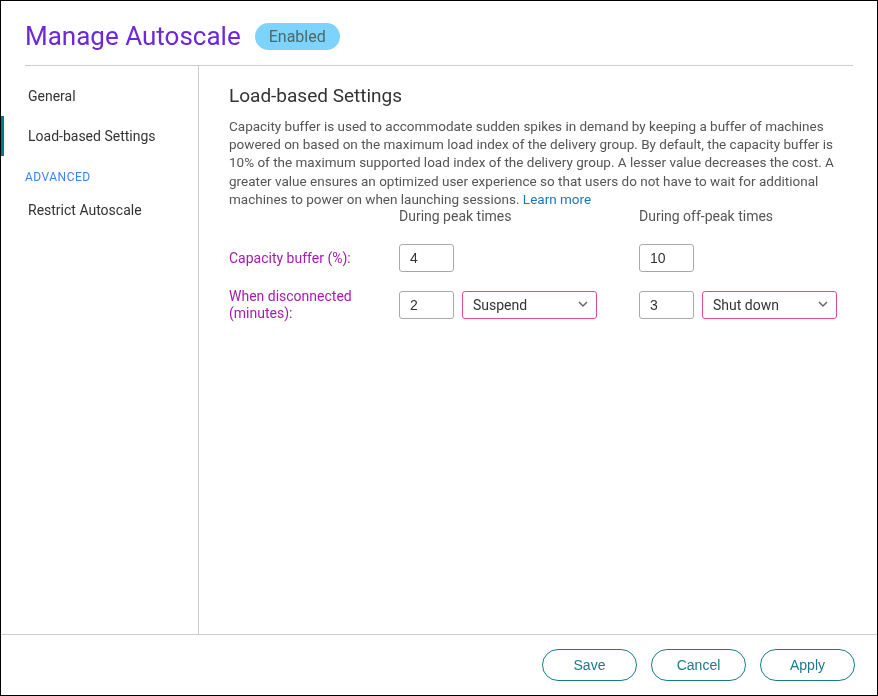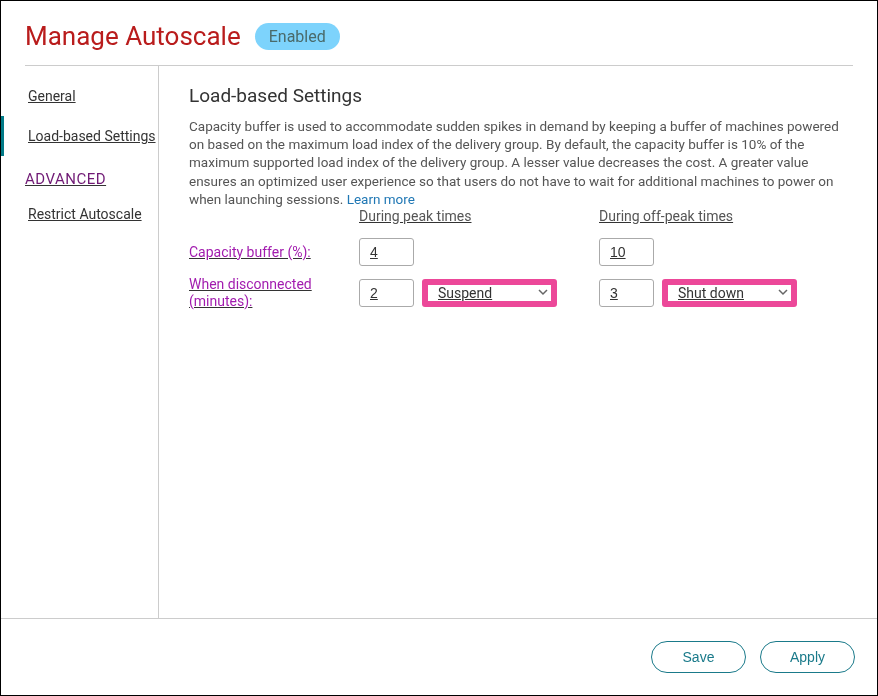--- a/index.html
+++ b/index.html
@@ -19,64 +19,63 @@
     }
     .header {
       padding: 20px 24px 14px 24px;
       display: flex;
       align-items: center;
       gap: 14px;
     }
     .title {
       font-size: 26px;
       font-weight: 400;
-      color: #b91c1c;
+      color: #6d28d9;
     }
     .status-badge {
       background: #7dd3fc;
       color: #4a6a6a;
       font-size: 16px;
       padding: 4px 14px;
       border-radius: 14px;
     }
     .hr {
       border: none;
       border-top: 1px solid #ccc;
       margin: 0 24px;
     }
     .body {
       display: flex;
       flex: 1;
       overflow: hidden;
     }
     .sidebar {
-      width: 158px;
+      width: 198px;
       border-right: 1px solid #ccc;
       padding-top: 10px;
       flex-shrink: 0;
-      text-decoration: underline;
     }
     .sidebar-item {
       padding: 12px 0 12px 24px;
       font-size: 14px;
       color: #333;
       cursor: pointer;
       border-left: 3px solid transparent;
       white-space: nowrap;
       overflow: hidden;
       text-overflow: ellipsis;
     }
     .sidebar-item.active {
       border-left: 3px solid #007a87;
       color: #333;
     }
     .sidebar-heading {
       padding: 14px 0 6px 24px;
-      font-size: 15px;
-      color: #701a75;
+      font-size: 12px;
+      color: #3b82f6;
       letter-spacing: 0.5px;
     }
     .main {
       flex: 1;
       padding: 18px 30px 18px 30px;
       overflow-y: auto;
     }
     .section-title {
       font-size: 19px;
       font-weight: 400;
@@ -89,23 +88,22 @@
       color: #555;
     }
     .link {
       color: #1f77b4;
       text-decoration: none;
       cursor: pointer;
     }
     .form-grid {
       display: grid;
       grid-template-columns: 170px 200px 40px 200px;
-      row-gap: 10px;
-      align-items: center;
-      text-decoration: underline;
+      row-gap: 16px;
+      align-items: center;
     }
     .col-header {
       font-size: 14px;
       color: #555;
       padding-bottom: 4px;
     }
     .row-label {
       font-size: 14px;
       color: #a21caf;
       line-height: 1.2;
@@ -124,21 +122,21 @@
       color: #333;
     }
     .select-wrap {
       position: relative;
       flex: 1;
       max-width: 135px;
     }
     .select-field {
       width: 100%;
       height: 28px;
-      border: 6px solid #ec4899;
+      border: 1px solid #ec4899;
       border-radius: 3px;
       padding: 0 24px 0 10px;
       font-size: 14px;
       color: #333;
       display: flex;
       align-items: center;
       cursor: pointer;
       background: #fff;
     }
     .chevron {
@@ -150,21 +148,21 @@
     }
     .chevron svg {
       width: 12px;
       height: 12px;
       stroke: #666;
       stroke-width: 1.5;
       fill: none;
     }
     .footer {
       border-top: 1px solid #ccc;
-      padding: 22px 22px;
+      padding: 14px 22px;
       display: flex;
       justify-content: flex-end;
       gap: 14px;
       flex-shrink: 0;
     }
     .btn {
       min-width: 95px;
       height: 32px;
       border: 1.5px solid #1a7a8a;
       border-radius: 16px;
@@ -249,16 +247,17 @@
                 </svg>
             </span>
           </div>
         </div>
       </div>
     </div>
   </div>
 
   <div class="footer">
     <button class="btn">Save</button>
+    <button class="btn">Cancel</button>
     <button class="btn">Apply</button>
   </div>
 
 </div>
 
 </body></html>

